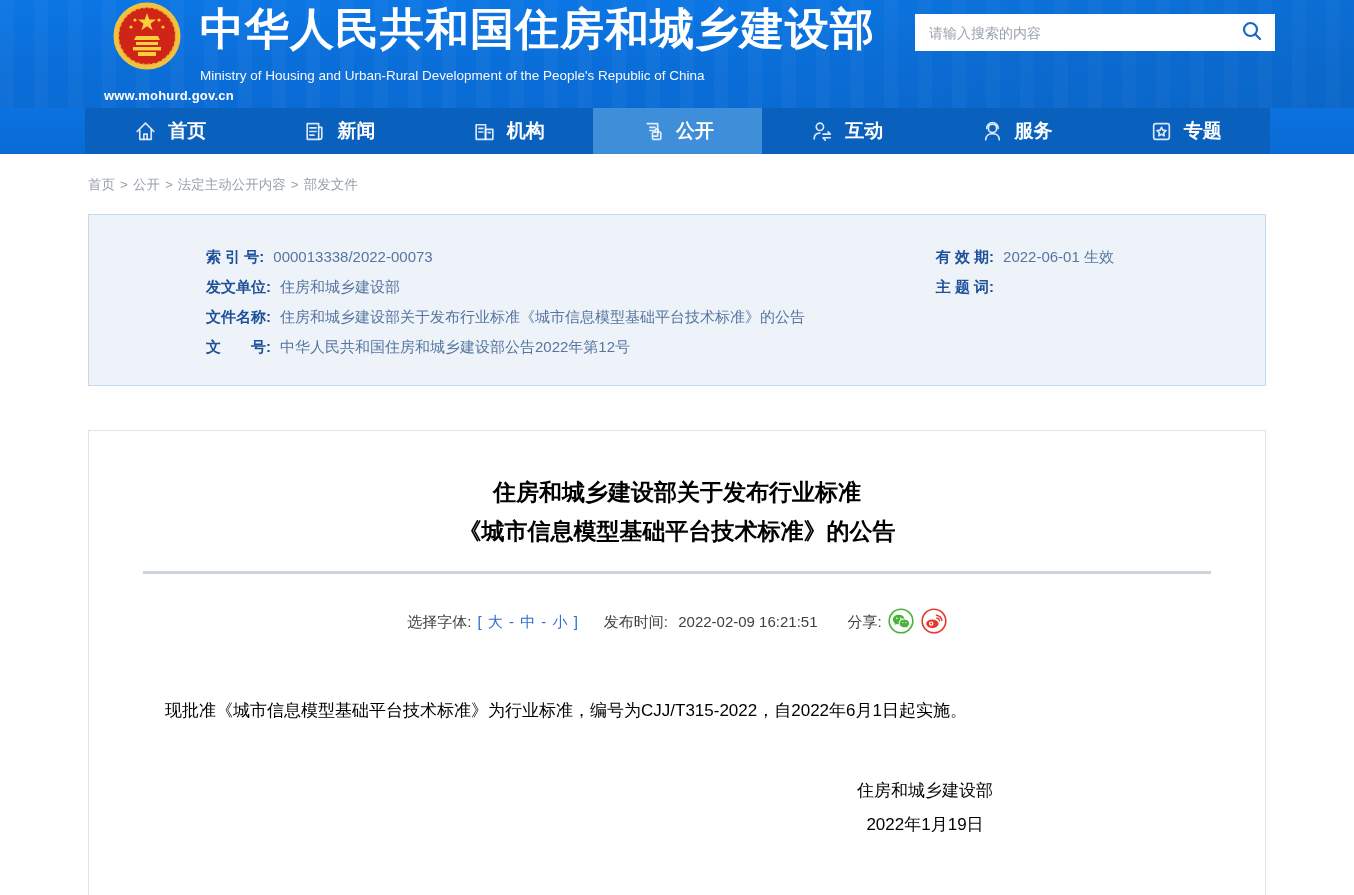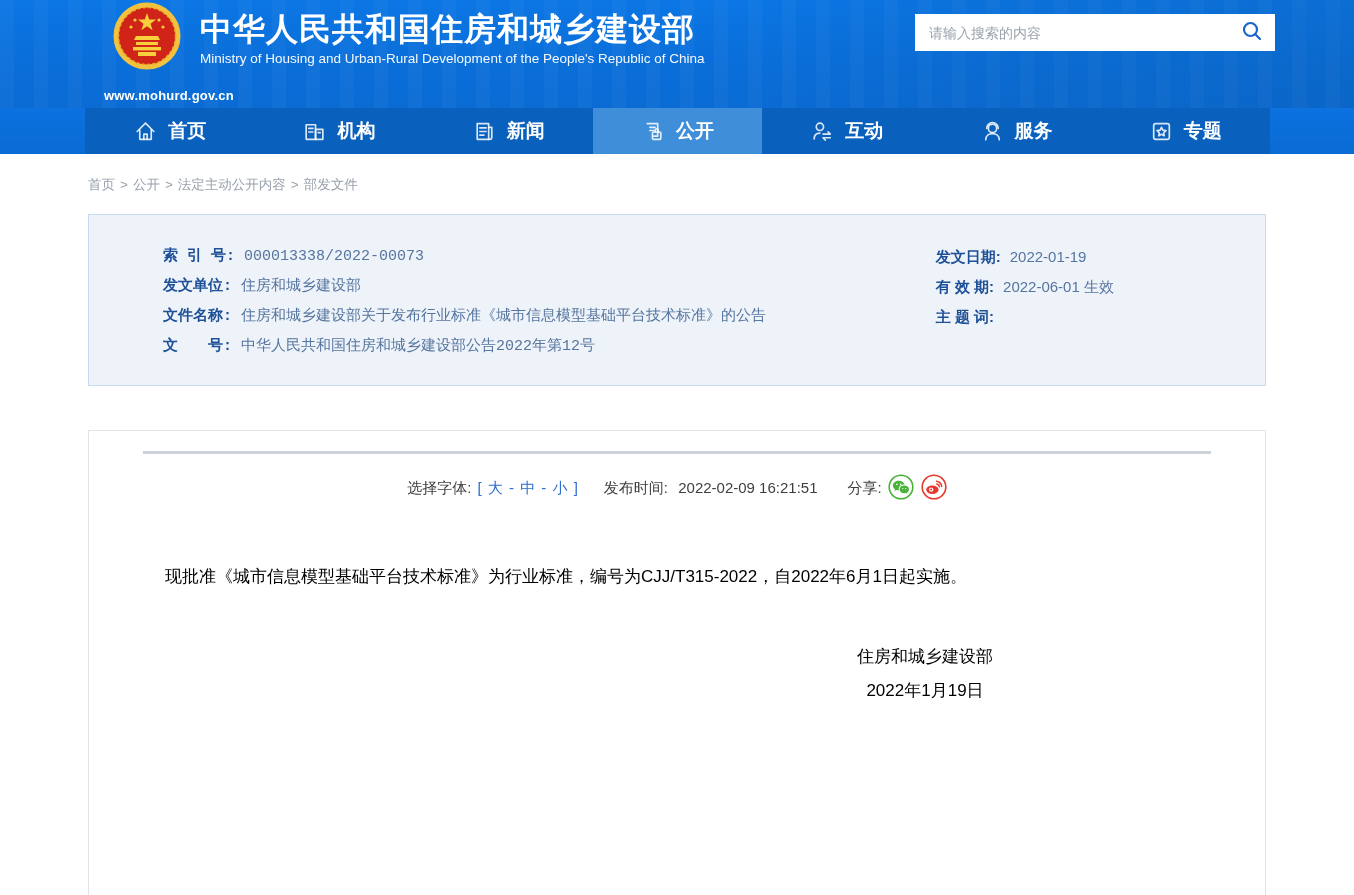--- a/index.html
+++ b/index.html
@@ -11,22 +11,22 @@
     background:linear-gradient(180deg,#0b76e4 0%,#0a6ed9 60%,#0a6bd4 100%); }
   .banner::after { content:""; position:absolute; inset:0;
     background:
       linear-gradient(90deg, transparent 55%, rgba(13,90,170,.18) 75%, rgba(13,90,170,.28) 100%),
       repeating-linear-gradient(90deg, rgba(255,255,255,.03) 0 14px, transparent 14px 34px);
     pointer-events:none; }
   .emblem-wrap { position:absolute; left:113px; top:2px; width:68px; height:68px; z-index:2; }
   .site-url { position:absolute; left:104px; top:88px; color:#fff; font-weight:bold;
     font-size:13px; z-index:2; letter-spacing:.2px; }
   .banner-titles { position:absolute; left:200px; top:7px; color:#fff; z-index:2; }
-  .banner-cn { font-size:32px; font-weight:bold; letter-spacing:1px; line-height:44px; }
-  .banner-en { font-size:13.5px; margin-top:0; opacity:.96; }
+  .banner-cn { font-size:44px; font-weight:bold; letter-spacing:1px; line-height:44px; }
+  .banner-en { font-size:13.5px; margin-top:17px; opacity:.96; }
   .search-box { position:absolute; left:915px; top:14px; width:360px; height:37px;
     background:#fff; display:flex; align-items:center; z-index:3; }
   .search-input { flex:1; border:none; outline:none; height:100%; padding:4px 14px;
     font-size:14px; color:#333; font-family:inherit; background:transparent; }
   .search-input::placeholder { color:#9aa3ad; }
   .search-btn { width:46px; height:100%; border:none; background:transparent;
     display:flex; align-items:center; justify-content:center; cursor:pointer; }
 
   
   .nav-row { position:relative; height:46px;
@@ -41,32 +41,32 @@
     stroke-linecap:round; stroke-linejoin:round; }
 
   
   .breadcrumb { margin:22px 8px 0 88px; font-size:13.5px; color:#98a1ad; height:16px; }
   .breadcrumb .crumb { cursor:pointer; }
   .breadcrumb .sep { margin:0 5px; }
 
   
   .meta-box { margin:22px 88px 0; background:#eef3fa; border:1px solid #c7daef;
     display:flex; padding:27px 0 23px; }
-  .meta-col-left { width:72%; padding-left:74px;font-family:Liberation Mono, monospace; }
+  .meta-col-left { width:72%; padding-left:117px; }
   .meta-col-right { width:28%; }
   .meta-row { font-size:15px; line-height:30px; color:#56759f; white-space:nowrap; }
   .meta-label { color:#1d5096; font-weight:bold; margin-right:9px; }
 
   
   .content-box { margin:44px 88px 0; border:1px solid #dfe3ea; min-height:486px;
     padding-bottom:40px; background:#fff; }
   .article-title { margin-top:42px; text-align:center; font-size:23px; font-weight:bold;
     color:#000; line-height:39px; }
   .divider { height:3px; background:#cdd3da; margin:20px 54px 0; }
-  .toolbar { margin-top:20px; display:flex; justify-content:center; align-items:center;
+  .toolbar { margin-top:34px; display:flex; justify-content:center; align-items:center;
     font-size:15px; color:#3f3f3f; }
   .toolbar .tb-label { margin-right:6px; }
   .font-sel { color:#2e6cd0; margin-right:26px; }
   .font-sel .fs-link { cursor:pointer; margin:0 2px; }
   .pub-time { margin-right:30px; }
   .pub-time .time-val { margin-left:6px; }
   .share { display:flex; align-items:center; gap:7px; }
   .share .share-btn { cursor:pointer; display:flex; }
 
   .article-body { margin-top:58px; font-size:17px; color:#000; padding:0 40px 0 2px; }
@@ -121,41 +121,41 @@
             <path d="M4 12 L12 4 L20 12"></path>
             <path d="M6.5 10.5 V19.5 H17.5 V10.5"></path>
             <path d="M10.4 19.5 v-5 h3.2 v5"></path>
           </svg>
       </span>
       <span>首页</span>
     </div>
     <div class="nav-item">
       <span class="nav-icon">
         <svg width="25" height="25" viewBox="0 0 24 24">
+            <path d="M5 4.5 h11 v15 h-11 z"></path>
+            <path d="M16 8 h3 v9.5 a2 2 0 0 1 -2 2 h-1"></path>
+            <line x1="7.5" y1="8.5" x2="13.5" y2="8.5"></line>
+            <line x1="7.5" y1="12" x2="13.5" y2="12"></line>
+            <line x1="7.5" y1="15.5" x2="11.5" y2="15.5"></line>
+          </svg>
+      </span>
+      <span>新闻</span>
+    </div>
+    <div class="nav-item">
+      <span class="nav-icon">
+        <svg width="25" height="25" viewBox="0 0 24 24">
             <rect x="4" y="5.5" width="9" height="14"></rect>
             <rect x="13" y="10" width="7" height="9.5"></rect>
             <line x1="6.5" y1="9" x2="10.5" y2="9"></line>
             <line x1="6.5" y1="12.5" x2="10.5" y2="12.5"></line>
             <line x1="15.5" y1="13" x2="17.5" y2="13"></line>
           </svg>
       </span>
       <span>机构</span>
     </div>
-    <div class="nav-item">
-      <span class="nav-icon">
-        <svg width="25" height="25" viewBox="0 0 24 24">
-            <path d="M5 4.5 h11 v15 h-11 z"></path>
-            <path d="M16 8 h3 v9.5 a2 2 0 0 1 -2 2 h-1"></path>
-            <line x1="7.5" y1="8.5" x2="13.5" y2="8.5"></line>
-            <line x1="7.5" y1="12" x2="13.5" y2="12"></line>
-            <line x1="7.5" y1="15.5" x2="11.5" y2="15.5"></line>
-          </svg>
-      </span>
-      <span>新闻</span>
-    </div>
     <div class="nav-item active">
       <span class="nav-icon">
         <svg width="25" height="25" viewBox="0 0 24 24">
             <path d="M6 4.5 h10 v12 h-4"></path>
             <line x1="8.5" y1="8" x2="13.5" y2="8"></line>
             <line x1="8.5" y1="11" x2="12" y2="11"></line>
             <rect x="11" y="12.5" width="8" height="7" rx="1"></rect>
             <path d="M13.5 12.5 v-1.5 a1.5 1.5 0 0 1 3 0 v1.5"></path>
           </svg>
       </span>
@@ -208,32 +208,33 @@
     </div>
     <div class="meta-row">
       <span class="meta-label">文件名称:</span><span class="meta-value">住房和城乡建设部关于发布行业标准《城市信息模型基础平台技术标准》的公告</span>
     </div>
     <div class="meta-row">
       <span class="meta-label">文　　号:</span><span class="meta-value">中华人民共和国住房和城乡建设部公告2022年第12号</span>
     </div>
   </div>
   <div class="meta-col-right">
     <div class="meta-row">
-      <span class="meta-label">发文日期:</span><span class="meta-value">2022-01-19</span>
-    </div>
-    <div class="meta-row">
       <span class="meta-label">有 效 期:</span><span class="meta-value">2022-06-01 生效</span>
     </div>
     <div class="meta-row">
       <span class="meta-label">主 题 词:</span><span class="meta-value"></span>
     </div>
   </div>
 </div>
 
 <div class="content-box">
+  <div class="article-title">
+    <div>住房和城乡建设部关于发布行业标准</div>
+    <div>《城市信息模型基础平台技术标准》的公告</div>
+  </div>
   <div class="divider"></div>
 
   <div class="toolbar">
     <span class="tb-label">选择字体:</span>
     <span class="font-sel">
       <span>[</span>
       <span class="fs-link">大</span>
       <span>-</span>
       <span class="fs-link">中</span>
       <span>-</span>

